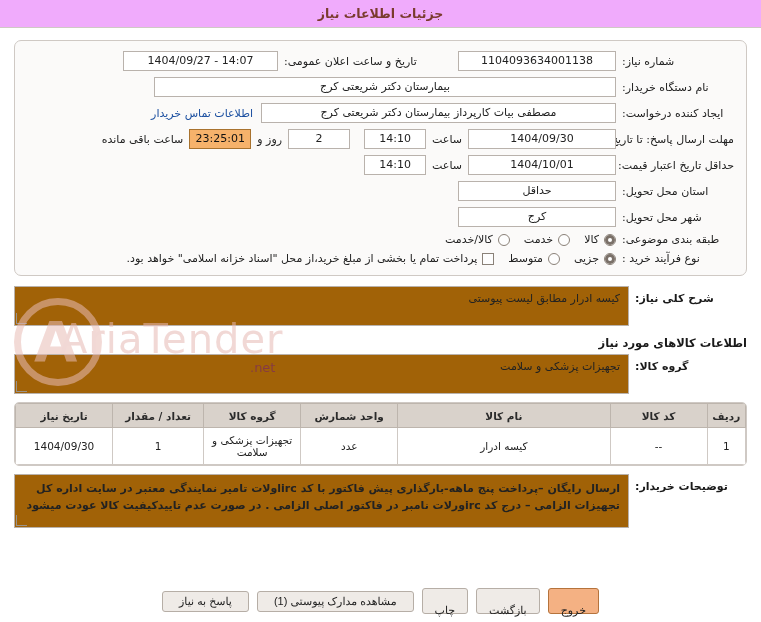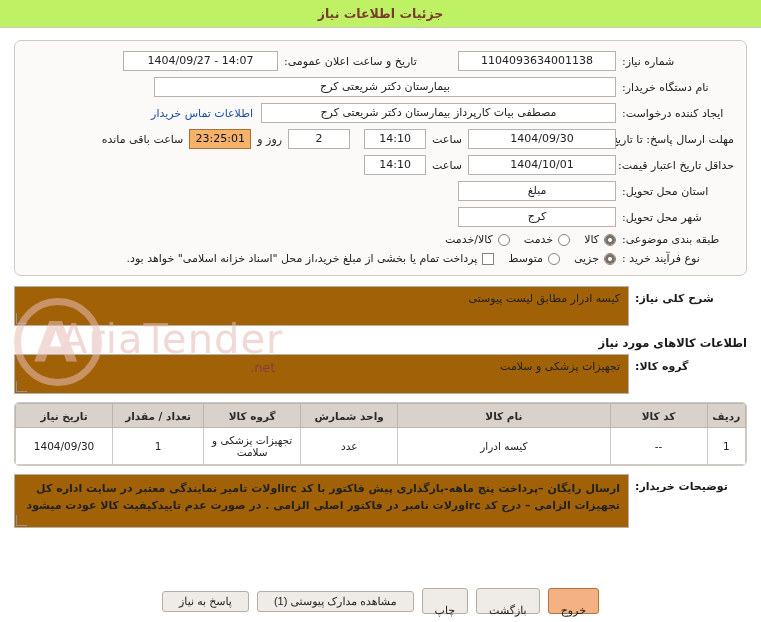--- a/index.html
+++ b/index.html
@@ -14,21 +14,21 @@
   }
   #page {
     position: relative;
     width: 761px; height: 622px;
     background: #ffffff;
   }
 
   
   .header {
     height: 28px;
-    background: #bef264;
+    background: #f0abfc;
     border-bottom: 1px solid #cfc9c4;
     display: flex;
     align-items: center;
     justify-content: center;
   }
   .header-title {
     font-size: 12.5px;
     color: #7a3b2e;
     font-weight: bold;
   }
@@ -312,21 +312,21 @@
 
     <div class="row">
       <div class="lbl lbl-w">حداقل تاریخ اعتبار قیمت: تا تاریخ:</div>
       <div class="fld ltr" style="width:148px;">1404/10/01</div>
       <div class="midlbl">ساعت</div>
       <div class="fld ltr" style="width:62px;">14:10</div>
     </div>
 
     <div class="row">
       <div class="lbl lbl-w">استان محل تحویل:</div>
-      <div class="fld" style="width:158px;">مبلغ</div>
+      <div class="fld" style="width:158px;">حداقل</div>
     </div>
 
     <div class="row">
       <div class="lbl lbl-w">شهر محل تحویل:</div>
       <div class="fld" style="width:158px;">کرج</div>
     </div>
 
     <div class="row">
       <div class="lbl lbl-w">طبقه بندی موضوعی:</div>
       <div class="radio-grp">

